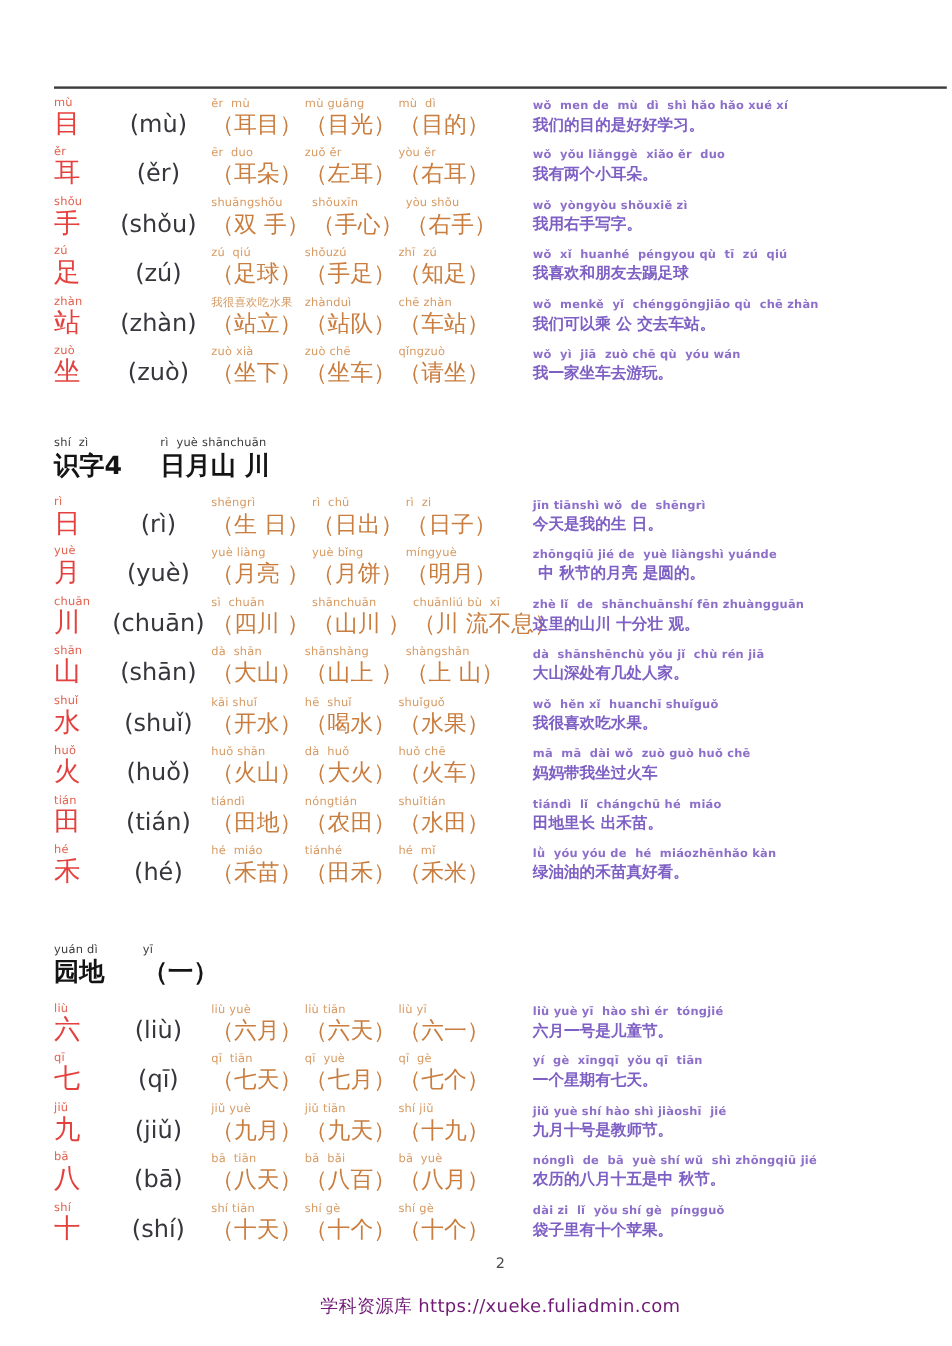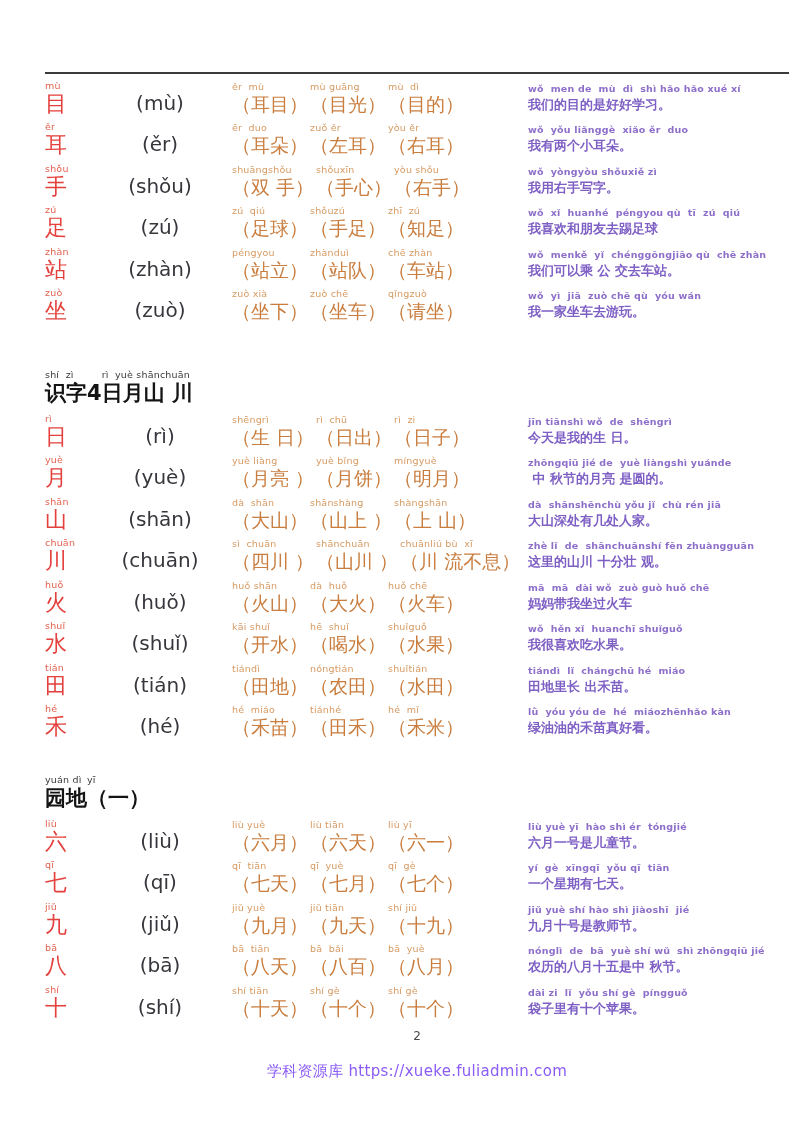--- a/index.html
+++ b/index.html
@@ -6,39 +6,39 @@
     --red:#e4413e; --red-py:#e2614f;
     --ink:#36363c;
     --orange:#c97d3e; --orange-py:#d79a62;
     --purple:#7e5fc4; --purple-py:#8d6fc9;
   }
   *{margin:0;padding:0;box-sizing:border-box;}
   html,body{width:793px;height:1122px;background:#fff;overflow:hidden;
     font-family:"DejaVu Sans","Liberation Sans",sans-serif;}
   .content{padding:0 4px 0 45px;}
   .top-rule{height:2px;background:#3c3c3c;margin-top:72px;}
-  .row{display:flex;align-items:flex-end;height:41.5px;gap:28px;}
+  .row{display:flex;align-items:flex-end;height:41.5px;}
   .py{font-size:9.5px;line-height:10px;white-space:pre;letter-spacing:.2px;}
   .char-block{width:43px;flex:none;}
   .char{font-size:22px;line-height:25px;color:var(--red);}
   .red-py{color:var(--red-py);}
   .reading{width:88px;flex:none;font-size:20px;line-height:26px;color:var(--ink);text-align:center;}
   .words{width:268px;flex:none;display:flex;align-items:flex-end;}
   .word-block{text-align:left;margin-right:2px;}
   .word{font-size:19px;line-height:24px;color:var(--orange);white-space:pre;}
   .word-py{color:var(--orange-py);}
   .sentence-block{flex:1;min-width:0;overflow:visible;font-weight:bold;}
   .sentence{font-size:13px;line-height:22px;color:var(--purple);white-space:pre;}
   .purple-py{color:var(--purple-py);}
-  .section-header{display:flex;gap:0;align-items:flex-end;height:42px;margin-top:42px;}
-  .section-header.tight{margin-top:31px;}
+  .section-header{display:flex;gap:32px;height:42px;margin-top:42px;}
+  .section-header.tight{margin-top:48px;}
   .header-part .py{color:#3a3a3a;}
   .header-text{font-size:21px;font-weight:bold;color:#141414;line-height:27px;white-space:pre;}
   .page-number{text-align:center;margin-top:9px;font-size:12px;color:#4a4a4a;}
-  .footer{text-align:center;margin-top:19px;font-size:15px;color:#8b5cf6;letter-spacing:.3px;}
+  .footer{text-align:center;margin-top:19px;font-size:15px;color:#701a75;letter-spacing:.3px;}
 </style>
 </head>
 <body>
 
 <div class="content">
   <div class="top-rule"></div>
   <div id="sections">
       <div class="row">
     <div class="char-block">
       <div class="py red-py">mù</div>
@@ -140,21 +140,21 @@
     </div>
   </div>
       <div class="row">
     <div class="char-block">
       <div class="py red-py">zhàn</div>
       <div class="char">站</div>
     </div>
     <div class="reading">(zhàn)</div>
     <div class="words">
           <div class="word-block">
-    <div class="py word-py">péngyou</div>
+    <div class="py word-py">我很喜欢吃水果</div>
     <div class="word">（站立）</div>
   </div>
           <div class="word-block">
     <div class="py word-py">zhànduì</div>
     <div class="word">（站队）</div>
   </div>
           <div class="word-block">
     <div class="py word-py">chē zhàn</div>
     <div class="word">（车站）</div>
   </div>
@@ -244,20 +244,45 @@
     <div class="word">（明月）</div>
   </div>
         </div>
     <div class="sentence-block">
       <div class="py purple-py">zhōngqiū jié de  yuè liàngshì yuánde</div>
       <div class="sentence"> 中 秋节的月亮 是圆的。</div>
     </div>
   </div>
       <div class="row">
     <div class="char-block">
+      <div class="py red-py">chuān</div>
+      <div class="char">川</div>
+    </div>
+    <div class="reading">(chuān)</div>
+    <div class="words">
+          <div class="word-block">
+    <div class="py word-py">sì  chuān</div>
+    <div class="word">（四川 ）</div>
+  </div>
+          <div class="word-block">
+    <div class="py word-py">shānchuān</div>
+    <div class="word">（山川 ）</div>
+  </div>
+          <div class="word-block">
+    <div class="py word-py">chuānliú bù  xī</div>
+    <div class="word">（川 流不息）</div>
+  </div>
+        </div>
+    <div class="sentence-block">
+      <div class="py purple-py">zhè lǐ  de  shānchuānshí fēn zhuàngguān</div>
+      <div class="sentence">这里的山川 十分壮 观。</div>
+    </div>
+  </div>
+      <div class="row">
+    <div class="char-block">
       <div class="py red-py">shān</div>
       <div class="char">山</div>
     </div>
     <div class="reading">(shān)</div>
     <div class="words">
           <div class="word-block">
     <div class="py word-py">dà  shān</div>
     <div class="word">（大山）</div>
   </div>
           <div class="word-block">
@@ -269,41 +294,41 @@
     <div class="word">（上 山）</div>
   </div>
         </div>
     <div class="sentence-block">
       <div class="py purple-py">dà  shānshēnchù yǒu jǐ  chù rén jiā</div>
       <div class="sentence">大山深处有几处人家。</div>
     </div>
   </div>
       <div class="row">
     <div class="char-block">
-      <div class="py red-py">chuān</div>
-      <div class="char">川</div>
-    </div>
-    <div class="reading">(chuān)</div>
-    <div class="words">
-          <div class="word-block">
-    <div class="py word-py">sì  chuān</div>
-    <div class="word">（四川 ）</div>
-  </div>
-          <div class="word-block">
-    <div class="py word-py">shānchuān</div>
-    <div class="word">（山川 ）</div>
-  </div>
-          <div class="word-block">
-    <div class="py word-py">chuānliú bù  xī</div>
-    <div class="word">（川 流不息）</div>
-  </div>
-        </div>
-    <div class="sentence-block">
-      <div class="py purple-py">zhè lǐ  de  shānchuānshí fēn zhuàngguān</div>
-      <div class="sentence">这里的山川 十分壮 观。</div>
+      <div class="py red-py">shuǐ</div>
+      <div class="char">水</div>
+    </div>
+    <div class="reading">(shuǐ)</div>
+    <div class="words">
+          <div class="word-block">
+    <div class="py word-py">kāi shuǐ</div>
+    <div class="word">（开水）</div>
+  </div>
+          <div class="word-block">
+    <div class="py word-py">hē  shuǐ</div>
+    <div class="word">（喝水）</div>
+  </div>
+          <div class="word-block">
+    <div class="py word-py">shuǐguǒ</div>
+    <div class="word">（水果）</div>
+  </div>
+        </div>
+    <div class="sentence-block">
+      <div class="py purple-py">wǒ  hěn xǐ  huanchī shuǐguǒ</div>
+      <div class="sentence">我很喜欢吃水果。</div>
     </div>
   </div>
       <div class="row">
     <div class="char-block">
       <div class="py red-py">huǒ</div>
       <div class="char">火</div>
     </div>
     <div class="reading">(huǒ)</div>
     <div class="words">
           <div class="word-block">
@@ -315,45 +340,20 @@
     <div class="word">（大火）</div>
   </div>
           <div class="word-block">
     <div class="py word-py">huǒ chē</div>
     <div class="word">（火车）</div>
   </div>
         </div>
     <div class="sentence-block">
       <div class="py purple-py">mā  mā  dài wǒ  zuò guò huǒ chē</div>
       <div class="sentence">妈妈带我坐过火车</div>
-    </div>
-  </div>
-      <div class="row">
-    <div class="char-block">
-      <div class="py red-py">shuǐ</div>
-      <div class="char">水</div>
-    </div>
-    <div class="reading">(shuǐ)</div>
-    <div class="words">
-          <div class="word-block">
-    <div class="py word-py">kāi shuǐ</div>
-    <div class="word">（开水）</div>
-  </div>
-          <div class="word-block">
-    <div class="py word-py">hē  shuǐ</div>
-    <div class="word">（喝水）</div>
-  </div>
-          <div class="word-block">
-    <div class="py word-py">shuǐguǒ</div>
-    <div class="word">（水果）</div>
-  </div>
-        </div>
-    <div class="sentence-block">
-      <div class="py purple-py">wǒ  hěn xǐ  huanchī shuǐguǒ</div>
-      <div class="sentence">我很喜欢吃水果。</div>
     </div>
   </div>
       <div class="row">
     <div class="char-block">
       <div class="py red-py">tián</div>
       <div class="char">田</div>
     </div>
     <div class="reading">(tián)</div>
     <div class="words">
           <div class="word-block">

